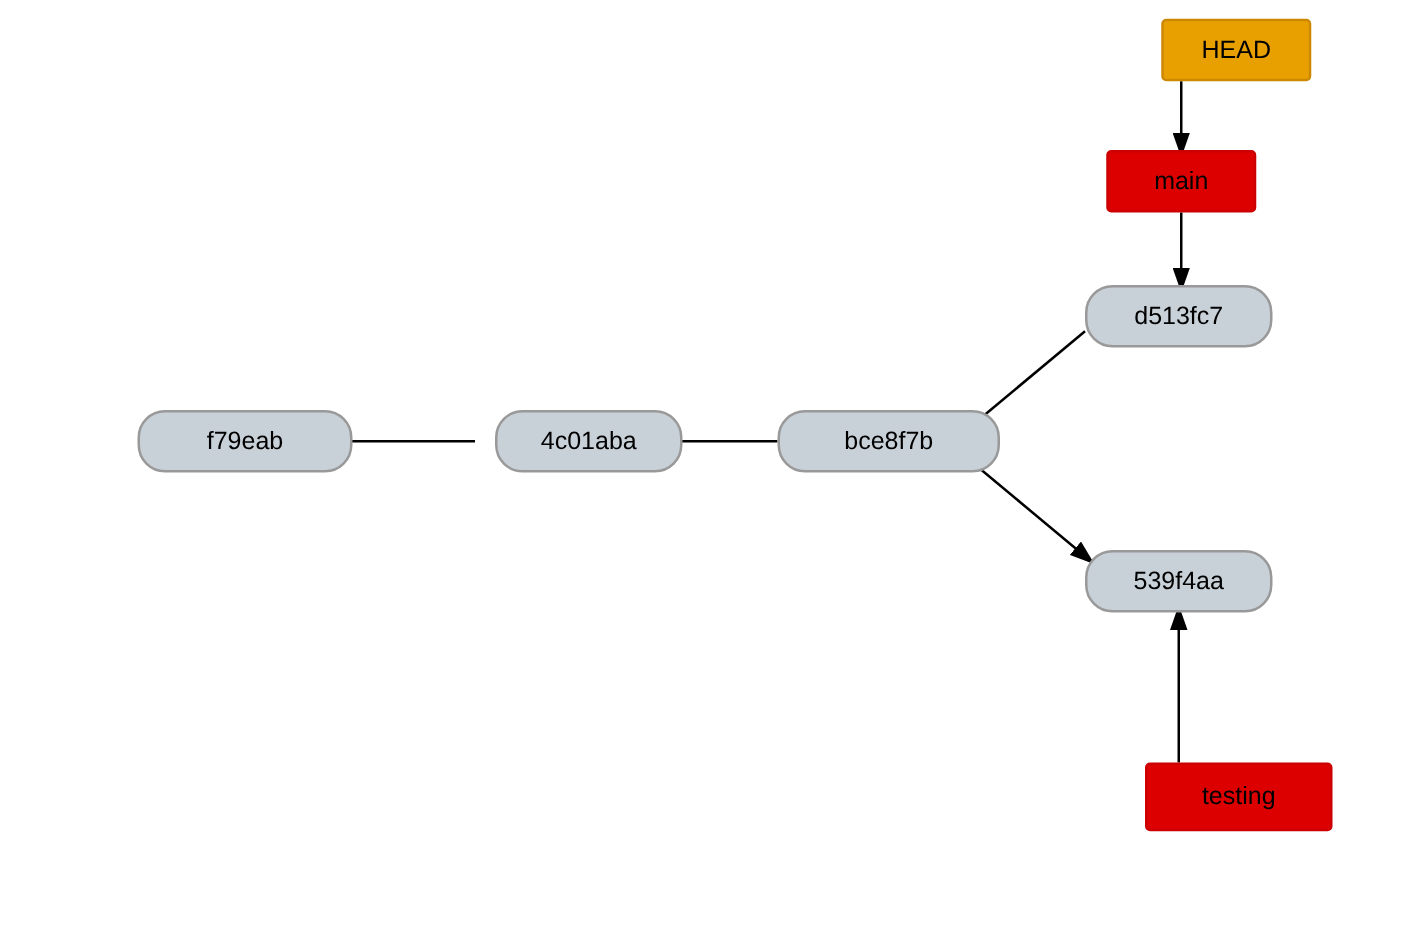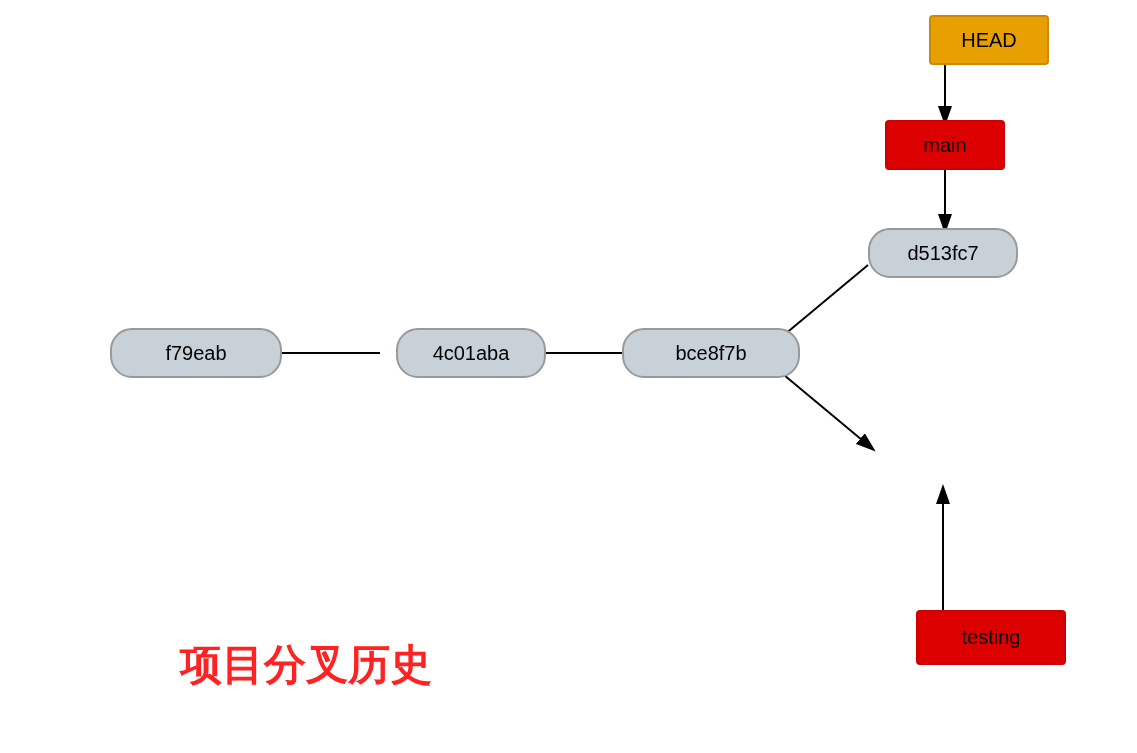--- a/index.html
+++ b/index.html
@@ -116,20 +116,22 @@
   </div>
 
   <div class="node node-commit" style="left: 396px; top: 328px; width: 150px; height: 50px;">
     <span>4c01aba</span>
   </div>
 
   <div class="node node-commit" style="left: 110px; top: 328px; width: 172px; height: 50px;">
     <span>f79eab</span>
   </div>
 
+  <div class="node node-commit" style="left: 868px; top: 440px; width: 150px; height: 50px;">
+    <span>539f4aa</span>
+  </div>
 
   <div class="node node-branch-red" style="left: 916px; top: 610px; width: 150px; height: 55px;">
     <span>testing</span>
   </div>
 
-  <div class="title-text">项目分叉历史</div>
 
 </div>
 
 </body></html>

